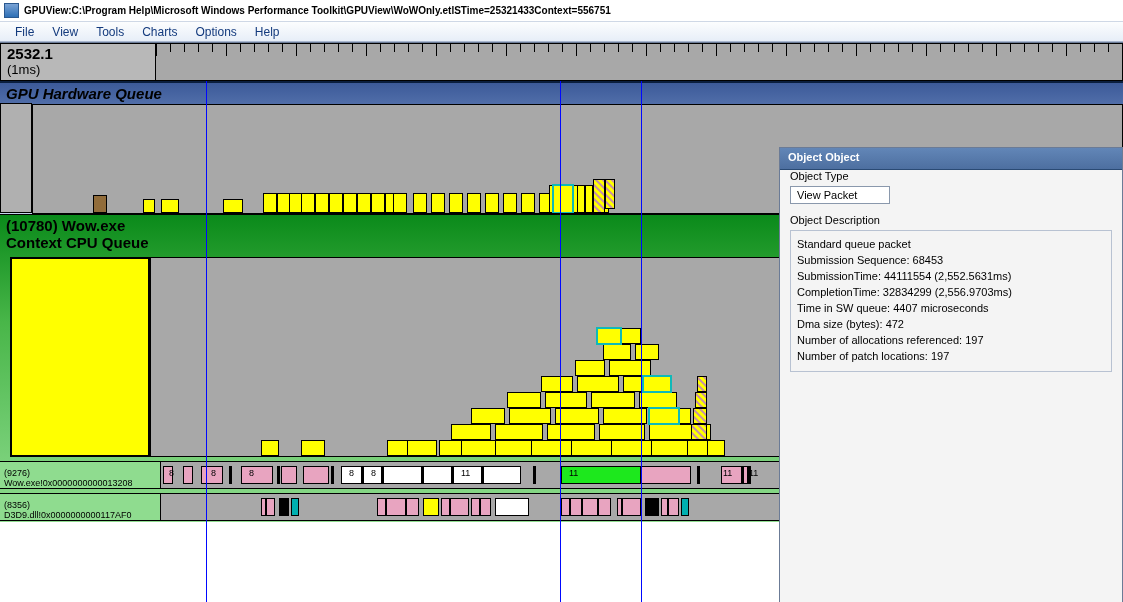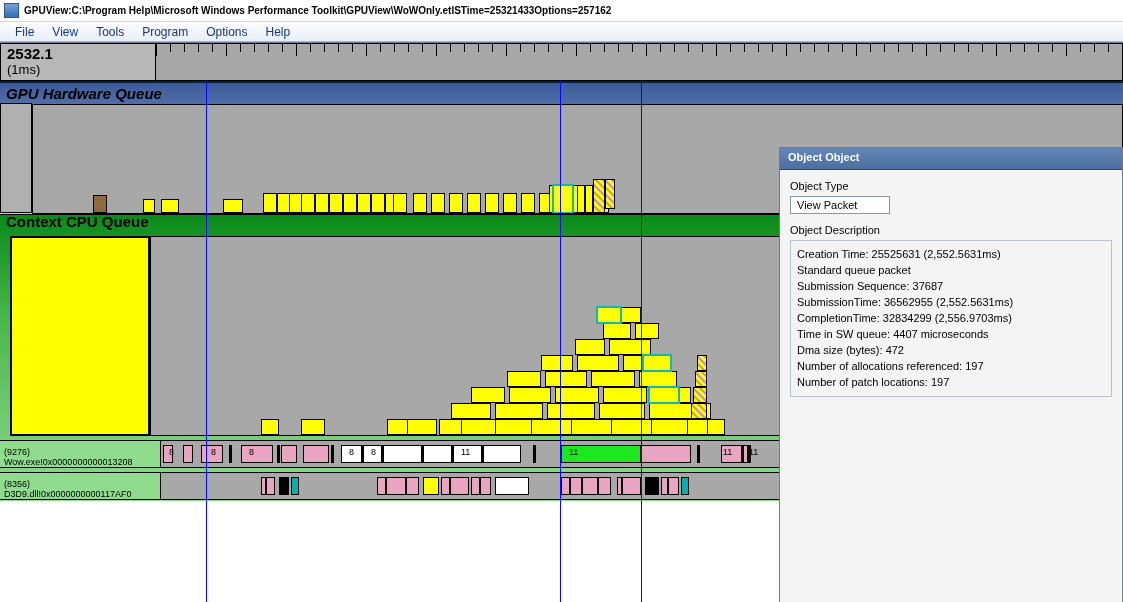--- a/index.html
+++ b/index.html
@@ -57,44 +57,44 @@
 .pkt.sel { outline:2px solid #0fb9b9; outline-offset:-1px; }
 .pkt.hatch { background:repeating-linear-gradient(45deg,#ffff00 0,#ffff00 3px,#c99 3px,#c99 5px); }
 .pkt.brown { background:#916c3a; }
 
 
 .guide { position:absolute; top:38px; bottom:0; width:1px; background:#0008ff; z-index:5; pointer-events:none; }
 
 
 .panel { position:absolute; right:0; top:104px; width:344px; height:496px; background:#f4f4f4; border:1px solid #6b7b96; z-index:20; font-size:11px; }
 .panel-title { height:22px; background:linear-gradient(180deg,#6286b7 0%,#4d6fa0 100%); color:#fff; font-weight:700; padding:3px 8px; font-size:11px; border-bottom:1px solid #2a4a74; }
-.panel-body { padding:10px 10px; color:#000; }
+.panel-body { padding:0 10px; color:#000; }
 .panel-body .fld-label { font-weight:400; margin-bottom:4px; }
 .panel-body .fld-box { border:1px solid #8a98ac; padding:2px 6px; background:#fff; display:inline-block; min-width:100px; margin-bottom:10px; }
 .panel-body .desc-frame { border:1px solid #b8c2d2; padding:6px 6px; line-height:1.45; font-size:11px; }
 
 </style>
 </head>
 <body>
 
 <div class="titlebar">
   <span class="app-icon"></span>
   <span>GPUView: </span>
   <span>C:\Program Help\Microsoft Windows Performance Toolkit\GPUView\WoWOnly.etl</span>
   <span> STime=</span>
   <span>25321433</span>
-  <span> Options=</span>
-  <span>257162</span>
+  <span> Context=</span>
+  <span>556751</span>
 </div>
 
 <div class="menubar">
   <span>File</span>
   <span>View</span>
   <span>Tools</span>
-  <span>Program</span>
+  <span>Charts</span>
   <span>Options</span>
   <span>Help</span>
 </div>
 
 <div class="workspace">
 
   <div class="ruler">
     <div class="ruler-label">
       <div>2532.1</div>
       <div class="sub">(1ms)</div>
@@ -211,20 +211,21 @@
           <div class="pkt" style="left: 568px; bottom: 0px; width: 8px; height: 28px;"></div>
           <div class="pkt sel" style="left: 520px; bottom: 0px; width: 20px; height: 28px;"></div>
           <div class="pkt hatch" style="left: 560px; bottom: 0px; width: 12px; height: 34px;"></div>
           <div class="pkt hatch" style="left: 572px; bottom: 4px; width: 10px; height: 30px;"></div>
         </div>
     </div>
   </div>
 
 
   <div class="green-zone">
+    <div class="lane-title">(10780) Wow.exe</div>
     <div class="lane-title" style="margin-top:-4px;">Context CPU Queue</div>
     <div class="cpu-body">
       <div class="cpu-left"></div>
       <div class="cpu-right" id="cpu-track">
           <div class="pkt" style="left: 110px; bottom: 0px; width: 18px; height: 16px;"></div>
           <div class="pkt" style="left: 150px; bottom: 0px; width: 24px; height: 16px;"></div>
           <div class="pkt" style="left: 236px; bottom: 0px; width: 46px; height: 16px;"></div>
           <div class="pkt" style="left: 256px; bottom: 0px; width: 30px; height: 16px;"></div>
           <div class="pkt" style="left: 288px; bottom: 0px; width: 52px; height: 16px;"></div>
           <div class="pkt" style="left: 310px; bottom: 0px; width: 60px; height: 16px;"></div>
@@ -340,25 +341,24 @@
   <div class="guide" style="left:560px;"></div>
   <div class="guide" style="left:641px;"></div>
 
   <div class="panel">
     <div class="panel-title">Object Object</div>
     <div class="panel-body">
       <div class="fld-label">Object Type</div>
       <div class="fld-box">View Packet</div>
       <div class="fld-label">Object Description</div>
       <div class="desc-frame">
-        <div>Creation Time: 25525631 (2,552.5631ms)</div>
         <div></div>
         <div>Standard queue packet</div>
-        <div>Submission Sequence: 37687</div>
-        <div>SubmissionTime: 36562955 (2,552.5631ms)</div>
+        <div>Submission Sequence: 68453</div>
+        <div>SubmissionTime: 44111554 (2,552.5631ms)</div>
         <div>CompletionTime: 32834299 (2,556.9703ms)</div>
         <div>Time in SW queue: 4407 microseconds</div>
         <div>Dma size (bytes): 472</div>
         <div>Number of allocations referenced: 197</div>
         <div>Number of patch locations: 197</div>
       </div>
     </div>
   </div>
 
 </div>

